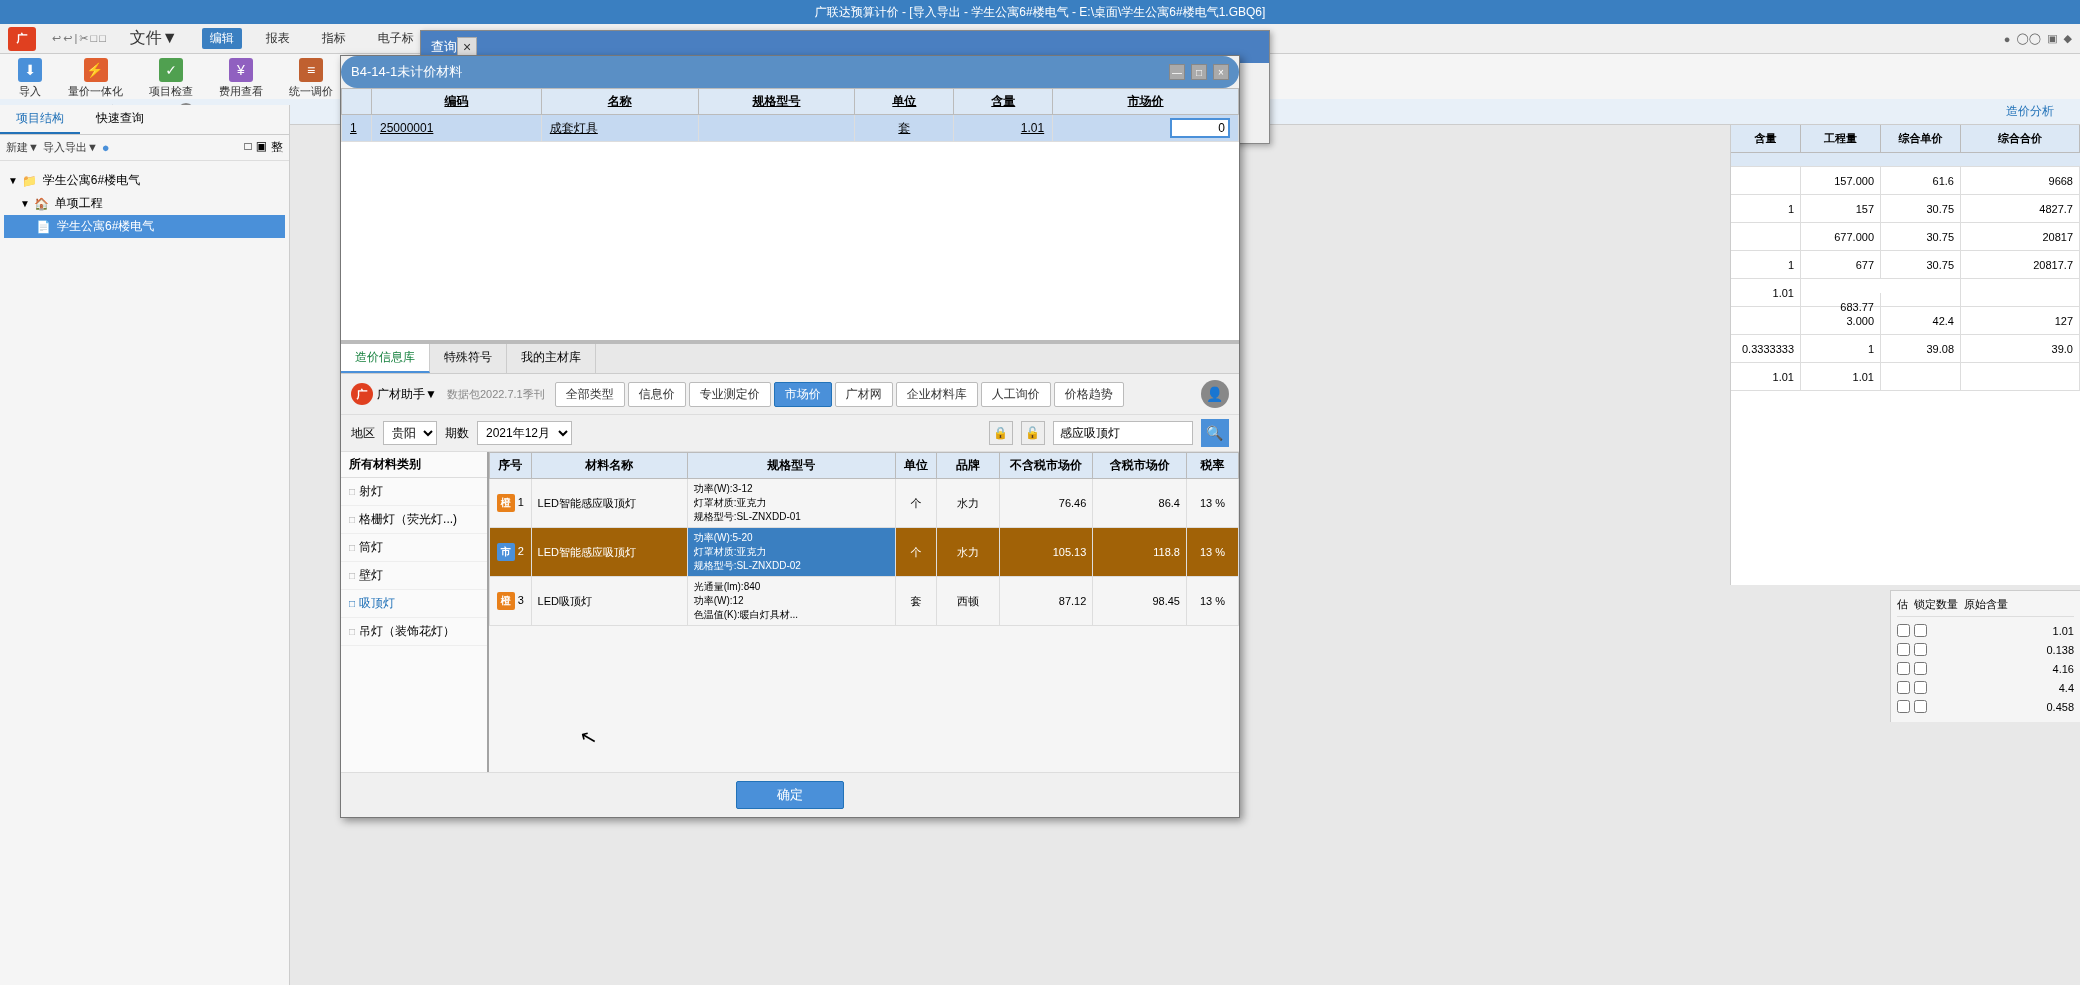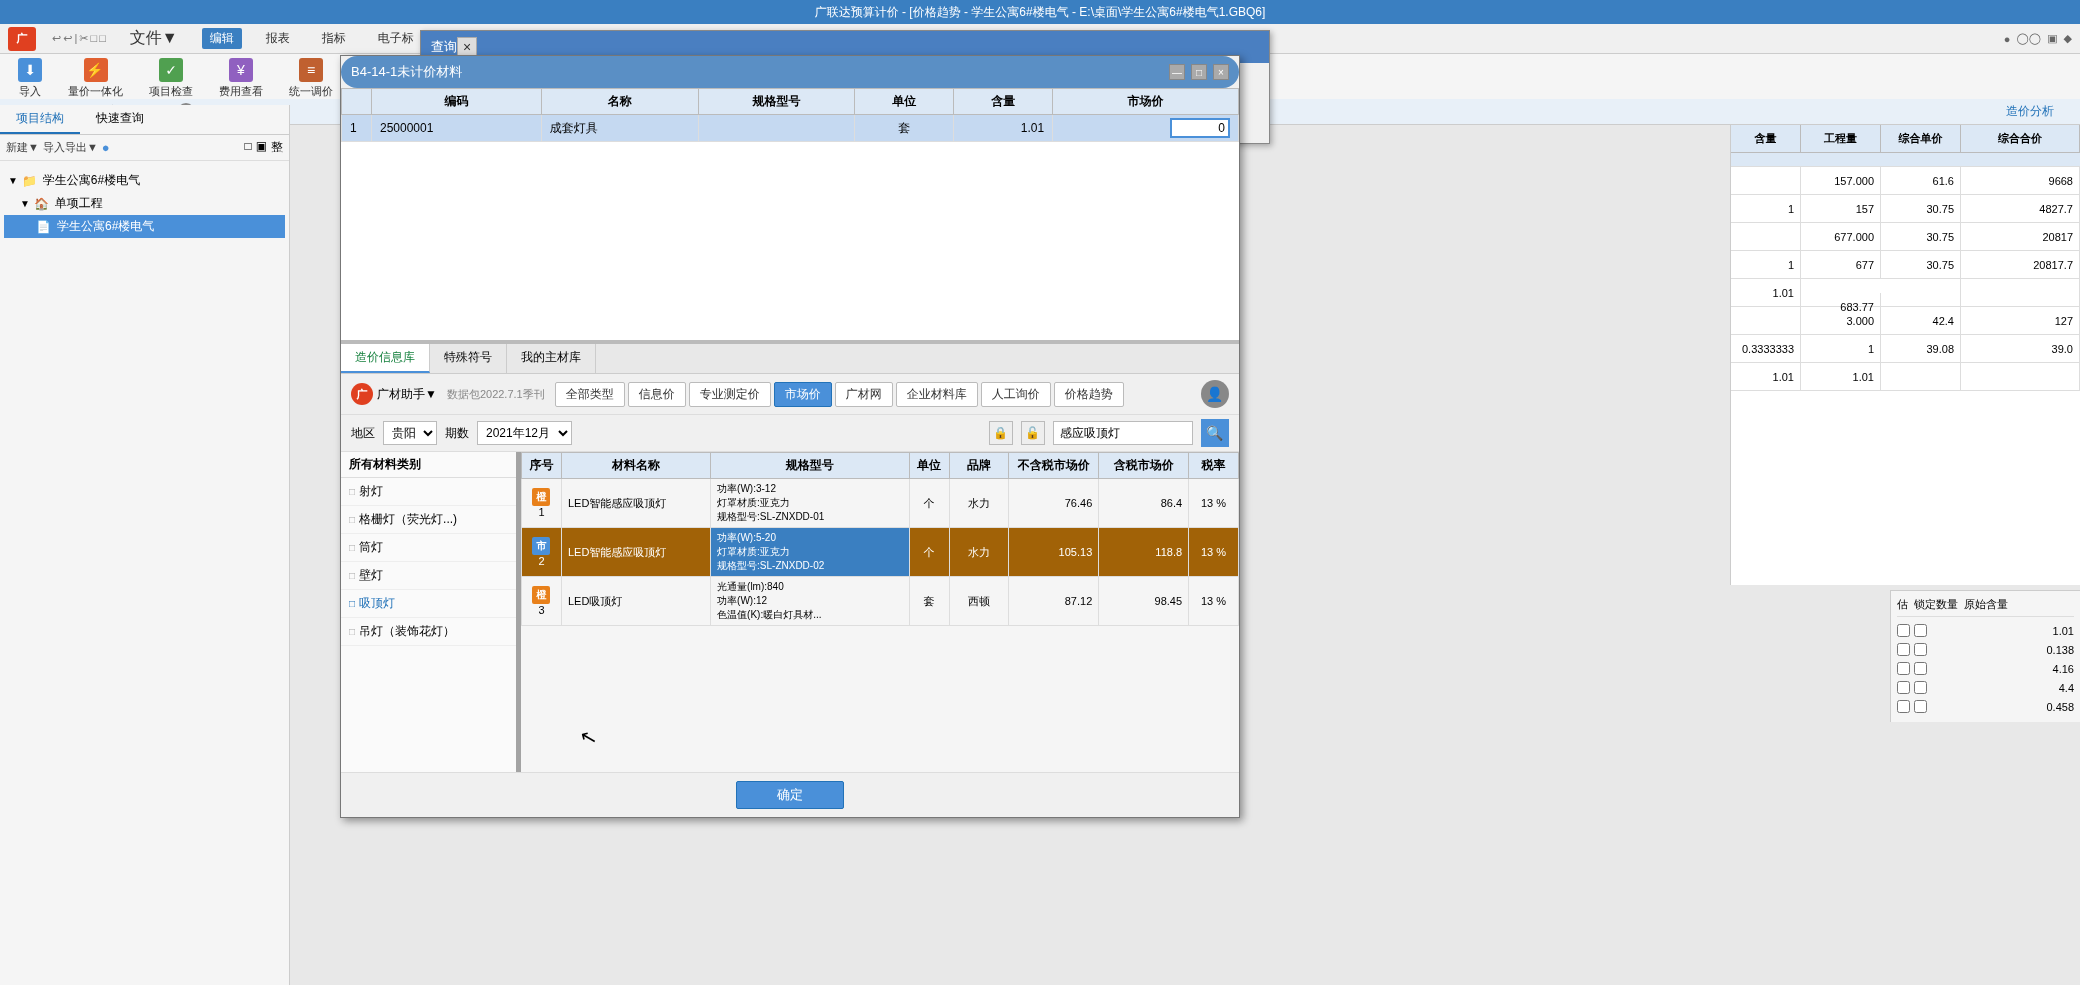--- a/index.html
+++ b/index.html
@@ -56,21 +56,21 @@
     .mat-search-bar { display: flex; align-items: center; padding: 6px 10px; gap: 10px; background: #f0f0f0; border-bottom: 1px solid #ddd; flex-wrap: wrap; }
     .mat-select { height: 24px; border: 1px solid #bbb; background: white; font-size: 12px; padding: 0 4px; }
     .mat-search-input { height: 24px; border: 1px solid #bbb; padding: 0 6px; font-size: 12px; width: 140px; }
     .mat-search-btn { width: 28px; height: 28px; background: #4a90d9; border: none; cursor: pointer; display: flex; align-items: center; justify-content: center; color: white; font-size: 14px; }
     .lock-btn { width: 24px; height: 24px; background: #eee; border: 1px solid #bbb; cursor: pointer; display: flex; align-items: center; justify-content: center; font-size: 12px; }
     .nav-btn { padding: 3px 10px; font-size: 12px; background: #fff; border: 1px solid #bbb; cursor: pointer; border-radius: 2px; color: #333; }
     .nav-btn.active { background: #4a90d9; color: white; border-color: #2272b8; }
 
     
     .mat-list-container { display: flex; height: 320px; }
-    .mat-categories { width: 180px; border-right: 5px solid #a3a3a3; background: #fafafa; overflow-y: auto; }
+    .mat-categories { width: 148px; border-right: 2px solid #a3a3a3; background: #fafafa; overflow-y: auto; }
     .mat-cat-item { padding: 5px 8px; font-size: 12px; cursor: pointer; border-bottom: 1px solid #eee; display: flex; align-items: center; gap: 4px; }
     .mat-cat-item.active { color: #2272b8; }
     .mat-cat-icon { font-size: 10px; color: #aaa; }
 
     
     .mat-table-area { flex: 1; overflow-y: auto; }
     .mat-table { width: 100%; border-collapse: collapse; }
     .mat-table th { background: #dce8f5; border: 1px solid #bbb; padding: 4px 6px; font-size: 12px; font-weight: bold; text-align: center; white-space: nowrap; position: sticky; top: 0; }
     .mat-table td { border: 1px solid #ddd; padding: 3px 6px; font-size: 11px; }
     .mat-table tr:nth-child(even) td { background: #f9f9f9; }
@@ -97,21 +97,21 @@
     
     .rt-header-row { display: flex; background: #dce8f5; height: 28px; align-items: center; border-bottom: 1px solid #bbb; font-size: 11px; font-weight: bold; }
     .rt-h-cell { border-right: 1px solid #bbb; padding: 0 4px; height: 100%; display: flex; align-items: center; justify-content: center; }
   </style>
 </head>
 <body>
 
 <div class="app-bg">
 
   <div class="app-title">
-    <span>广联达预算计价 - [价格趋势 - 学生公寓6#楼电气 - E:\桌面\学生公寓6#楼电气1.GBQ6]</span>
+    <span>广联达预算计价 - [导入导出 - 学生公寓6#楼电气 - E:\桌面\学生公寓6#楼电气1.GBQ6]</span>
   </div>
 
   <div class="menu-bar" style="position:absolute;top:24px;left:0;right:0;">
 
     <div style="width:28px;height:24px;background:#e04020;border-radius:3px;display:flex;align-items:center;justify-content:center;font-size:11px;color:white;font-weight:bold;">广</div>
     <div style="display:flex;gap:2px;font-size:11px;color:#777;">
       <span>↩</span>
         <span>↩</span>
         <span>|</span>
         <span>✂</span>
@@ -309,21 +309,21 @@
 
     <div class="modal-title-bar">
       <span>B4-14-1未计价材料</span>
       <div class="modal-title-btns">
         <div class="modal-title-btn">—</div>
         <div class="modal-title-btn">□</div>
         <div class="modal-title-btn">×</div>
       </div>
     </div>
 
-    <div style="background:white;padding:0;">
+    <div style="background:white;padding:0;text-decoration:underline;">
       <table class="modal-table" style="width:100%;">
         <thead>
           <tr>
             <th style="width:30px;"></th>
             <th>编码</th>
             <th>名称</th>
             <th>规格型号</th>
             <th>单位</th>
             <th>含量</th>
             <th>市场价</th>

